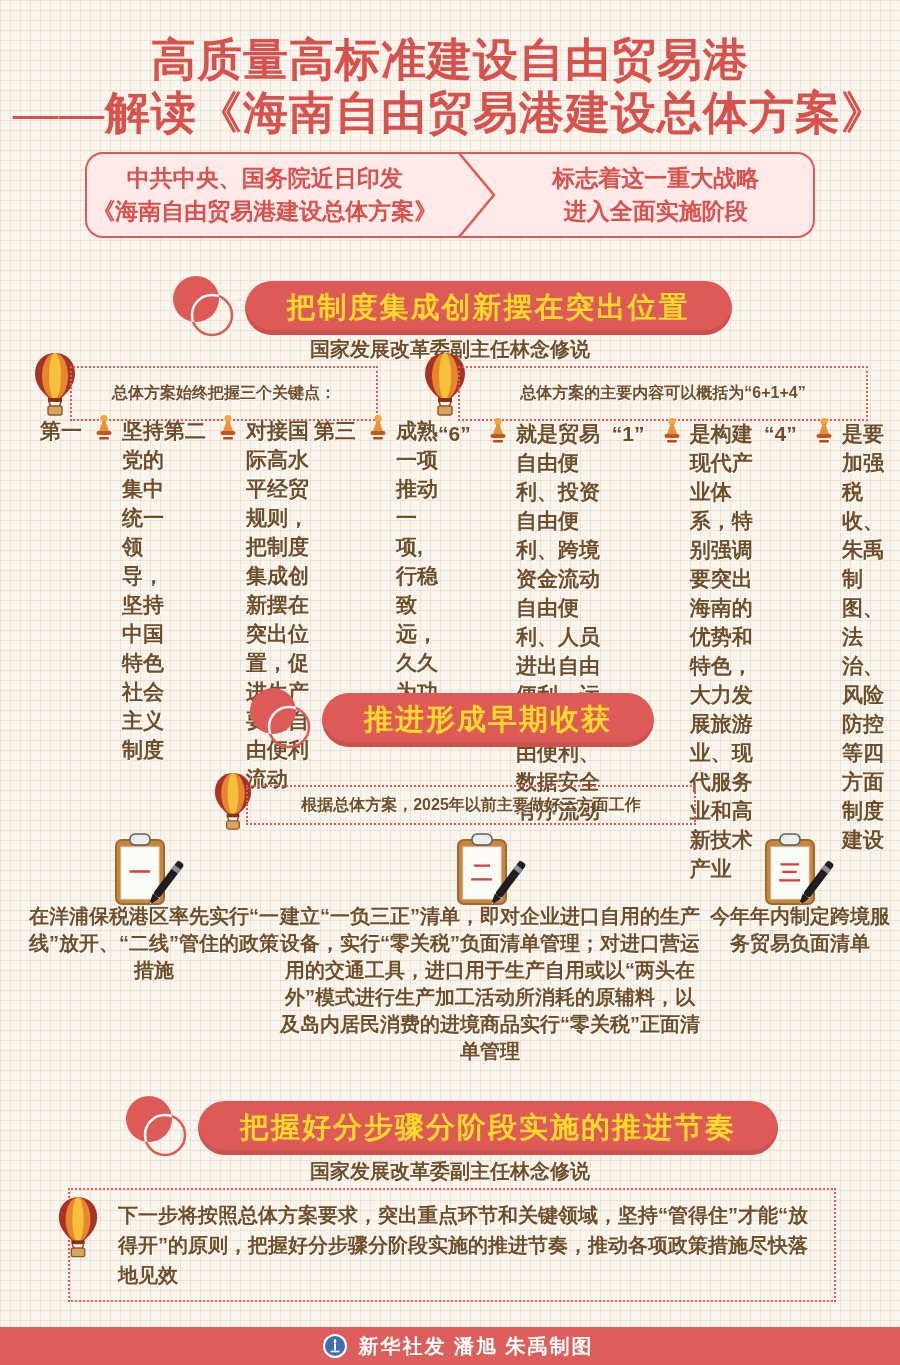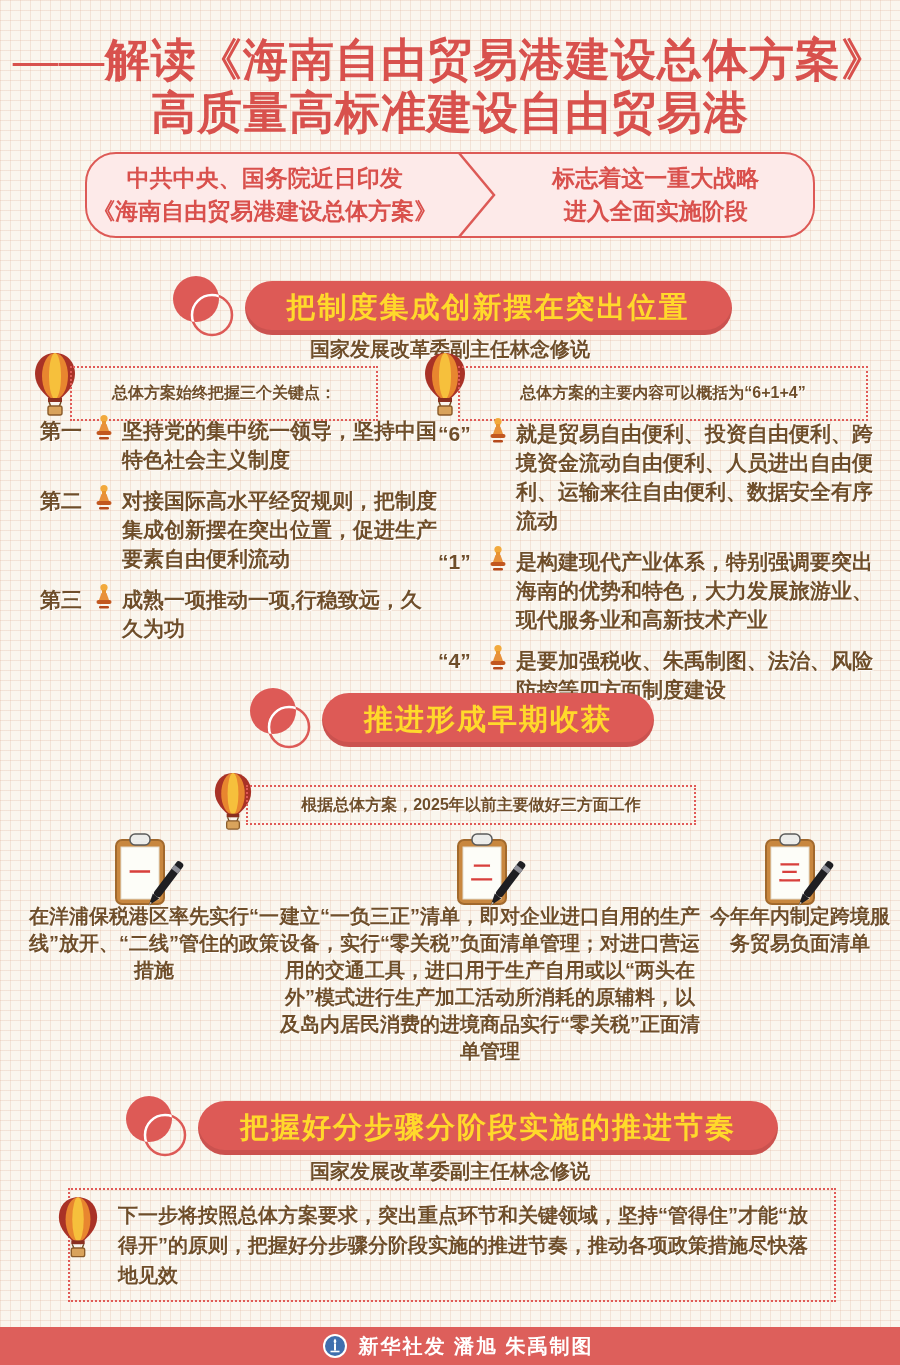--- a/index.html
+++ b/index.html
@@ -11,39 +11,39 @@
       linear-gradient(to bottom, rgba(224,181,160,.30) 1px, transparent 1px);
     background-size:10px 10px;
     font-family:"Liberation Sans", sans-serif;
   }
   .abs{position:absolute;}
   
   .title-block{left:0;right:0;top:34px;text-align:center;color:#d8514d;
     font-family:"Liberation Serif", serif;font-weight:900;font-size:45px;line-height:53px;letter-spacing:1px;}
   
   .intro-box{left:85px;top:152px;width:730px;height:86px;background:#fdeae9;
-    border:2px solid #dd5a56;border-radius:31px;display:flex;align-items:center;box-sizing:border-box;}
+    border:2px solid #dd5a56;border-radius:18px;display:flex;align-items:center;box-sizing:border-box;}
   .intro-cell{display:flex;flex-direction:column;justify-content:center;text-align:center;
     color:#d9504c;font-weight:bold;font-size:23px;line-height:33px;}
   .intro-left{width:49%;}
   .intro-right{flex:1;padding-left:56px;}
   .intro-chevron{position:absolute;left:0;top:-2px;}
   
   .sec-header{left:0;right:0;display:flex;justify-content:center;align-items:center;gap:4px;height:52px;}
   .pill{background:#dd5a56;color:#ffd92b;font-weight:bold;font-size:29px;letter-spacing:2px;
     padding:7px 42px;border-radius:999px;box-shadow:inset 0 -5px 0 rgba(0,0,0,.08);
     font-family:"Liberation Serif", serif;white-space:nowrap;}
   .speaker{left:0;right:0;text-align:center;color:#6f4e2a;font-weight:bold;font-size:20px;
     text-shadow:1px 1px 0 rgba(255,255,255,.85);}
   
   .note{border:2px dotted #e05a56;box-sizing:border-box;display:flex;align-items:center;justify-content:center;
     color:#6f4e2a;font-weight:bold;font-size:16px;text-align:center;
     text-shadow:1px 1px 0 rgba(255,255,255,.85);}
   
-  .items{display:flex;flex-direction:column;}
+  .items{display:flex;flex-direction:row;}
   .item{display:flex;align-items:flex-start;margin-bottom:12px;}
   .item-label{flex:none;color:#6f4e2a;font-weight:bold;font-size:21px;line-height:29px;
     text-shadow:1px 1px 0 rgba(255,255,255,.85);}
   .lbl-w54{width:54px;} .lbl-w50{width:50px;}
   .item-stamp{flex:none;margin:-2px 8px 0 0;}
   .item-text{flex:1;color:#6f4e2a;font-weight:bold;font-size:21px;line-height:29px;
     text-shadow:1px 1px 0 rgba(255,255,255,.85);}
   
   .task-text{color:#6f4e2a;font-weight:bold;font-size:20px;line-height:27px;text-align:center;
     text-shadow:1px 1px 0 rgba(255,255,255,.85);}
@@ -54,22 +54,22 @@
   
   .footer{left:0;right:0;bottom:0;height:38px;background:#dd5f5b;display:flex;align-items:center;
     justify-content:center;gap:10px;color:#ffffff;font-weight:bold;font-size:20px;letter-spacing:2px;padding-left:16px;}
 </style>
 </head>
 <body>
 
 <div class="canvas">
 
   <div class="abs title-block">
+    <div>高质量高标准建设自由贸易港</div>
     <div>——解读《海南自由贸易港建设总体方案》</div>
-    <div>高质量高标准建设自由贸易港</div>
   </div>
 
   <div class="abs intro-box">
     <svg class="intro-chevron" width="730" height="86" viewBox="0 0 730 86">
       <path d="M372 1 L407 43 L372 85" fill="none" stroke="#dd5a56" stroke-width="2.5"></path>
     </svg>
     <div class="intro-cell intro-left">
       <div>中共中央、国务院近日印发</div>
       <div>《海南自由贸易港建设总体方案》</div>
     </div>

